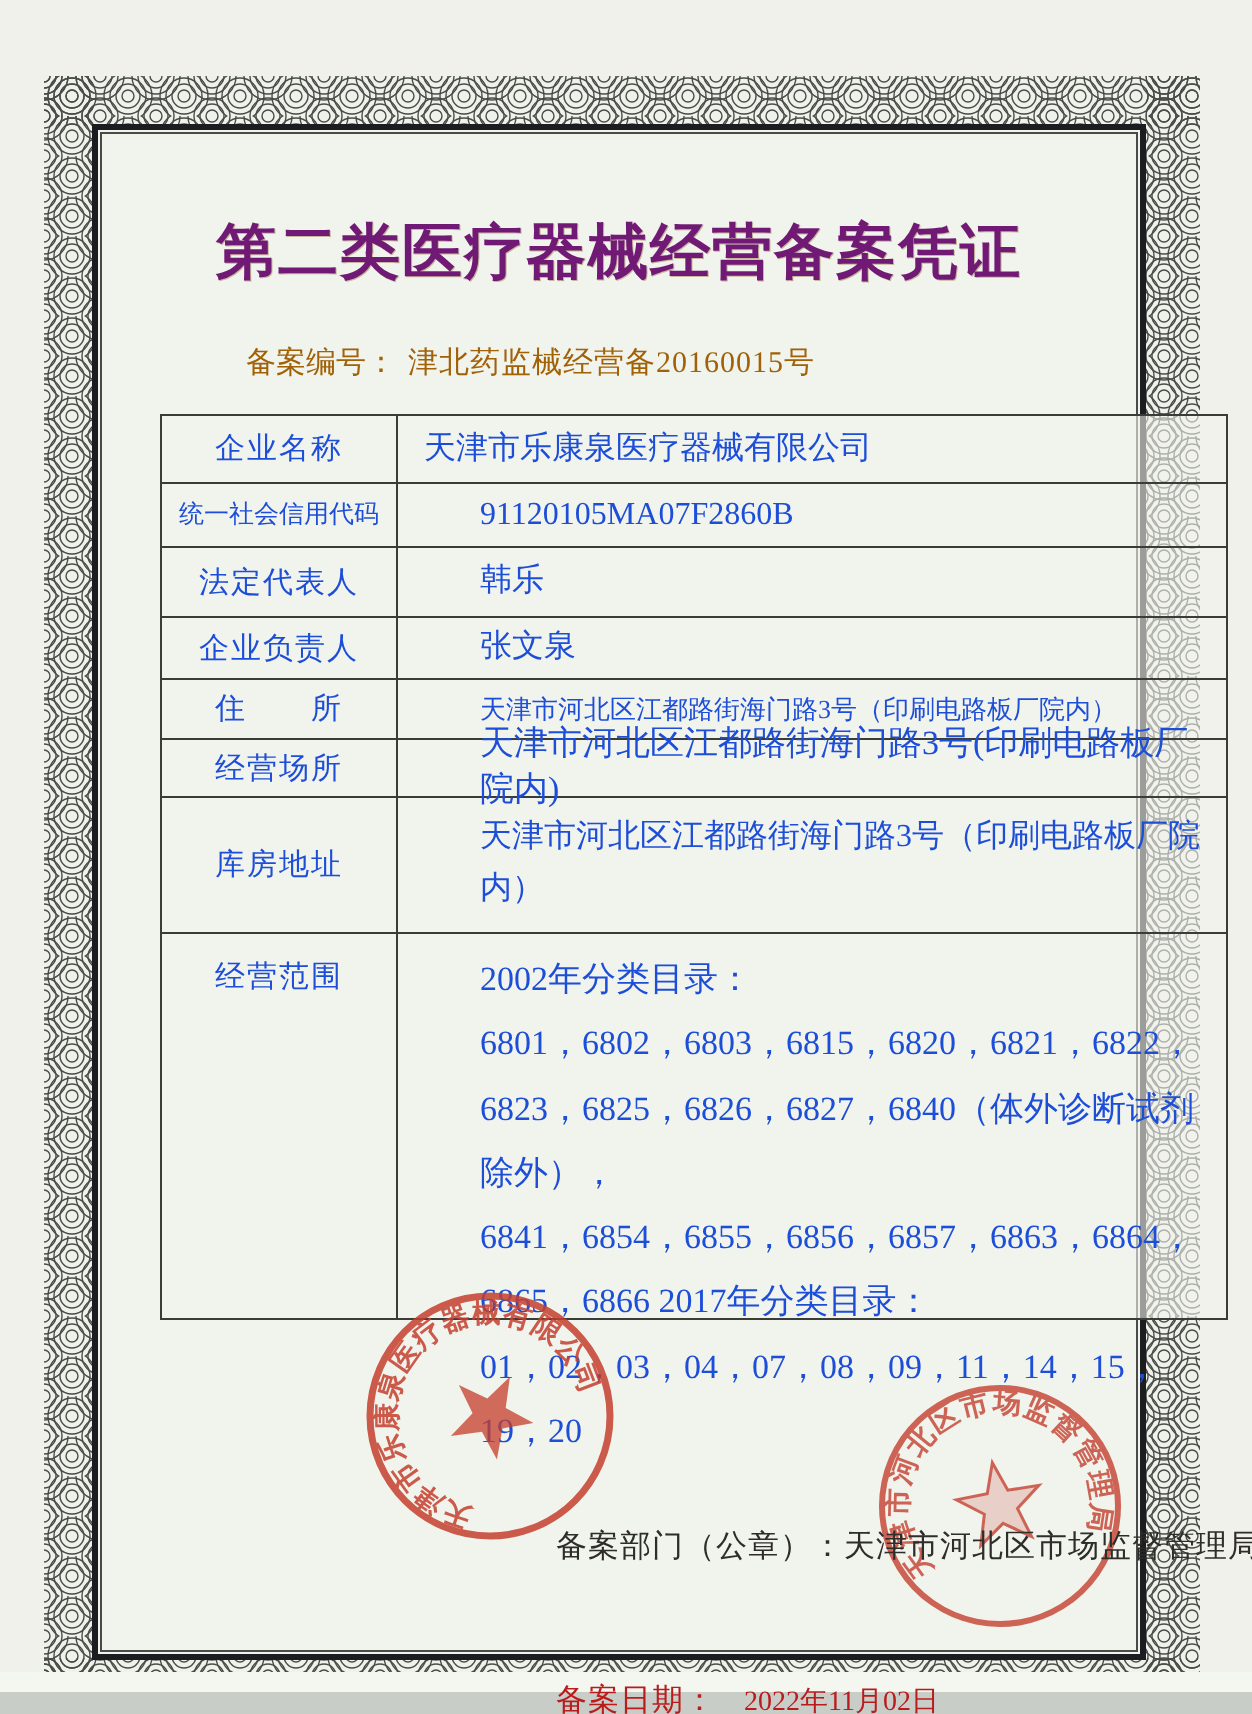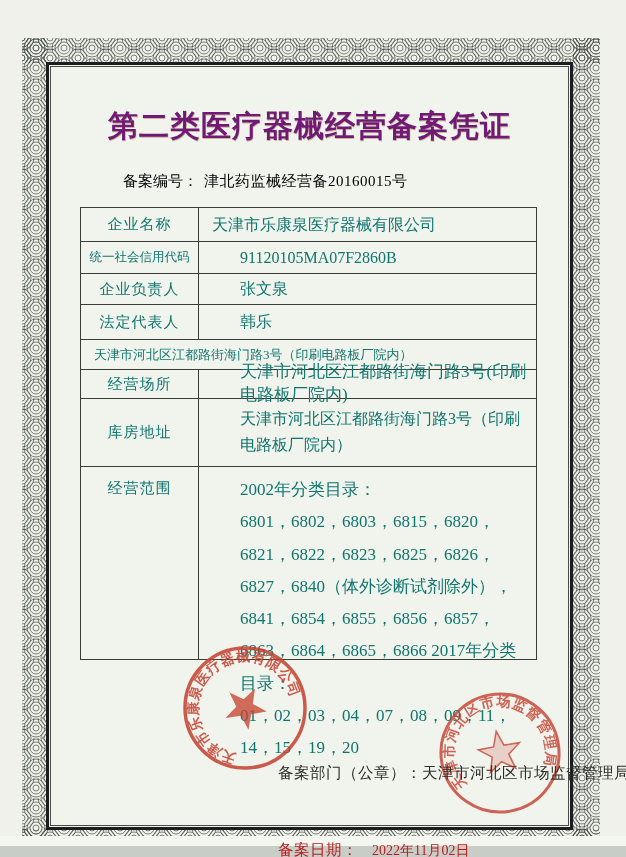--- a/index.html
+++ b/index.html
@@ -23,29 +23,29 @@
   }
   .frame-inner { position:absolute; inset:1px; border:1px solid #4a4a48; }
 
   .title {
     position:absolute; left:46px; top:106px; width:527px;
     text-align:center; font-size:30px; font-weight:bold; color:#701a75;
     letter-spacing:1px; text-shadow:0.5px 0.5px 0 rgba(150,110,60,.45);
   }
 
   .record-line {
-    position:absolute; left:123px; top:172px; font-size:15px; color:#000000;
+    position:absolute; left:123px; top:172px; font-size:15px; color:#a16207;
   }
   .record-line .val { margin-left:6px; letter-spacing:0.5px; }
 
   
   .cert-table {
-    position:absolute; left:80px; top:207px; width:457px;
+    position:absolute; left:80px; top:207px; width:534px;
     border:1px solid #3b3b38; background:rgba(241,243,237,.6);
-    color:#0f766e; z-index:2;
+    color:#1d4ed8; z-index:2;
   }
   .tr { display:flex; }
   .tr + .tr { border-top:1px solid #3b3b38;gap:28px; }
   .th {
     width:118px; border-right:1px solid #3b3b38;
     display:flex; align-items:center; justify-content:center;
     font-size:15px; letter-spacing:1px; flex-shrink:0;
   }
   .th.small { font-size:12.5px; letter-spacing:0; }
   .td {
@@ -122,29 +122,30 @@
 
   <div class="cert-table">
     <div class="tr" style="height:33px">
       <div class="th">企业名称</div>
       <div class="td">天津市乐康泉医疗器械有限公司</div>
     </div>
     <div class="tr" style="height:32px">
       <div class="th small">统一社会信用代码</div>
       <div class="td">91120105MA07F2860B</div>
     </div>
+    <div class="tr" style="height:35px">
+      <div class="th">法定代表人</div>
+      <div class="td">韩乐</div>
+    </div>
     <div class="tr" style="height:31px">
       <div class="th">企业负责人</div>
       <div class="td">张文泉</div>
     </div>
-    <div class="tr" style="height:35px">
-      <div class="th">法定代表人</div>
-      <div class="td">韩乐</div>
-    </div>
     <div class="tr" style="height:30px">
+      <div class="th">住　　所</div>
       <div class="td v-sm">天津市河北区江都路街海门路3号（印刷电路板厂院内）</div>
     </div>
     <div class="tr" style="height:29px">
       <div class="th">经营场所</div>
       <div class="td v-md">天津市河北区江都路街海门路3号(印刷电路板厂院内)</div>
     </div>
     <div class="tr" style="height:68px">
       <div class="th">库房地址</div>
       <div class="td top" style="font-size:16px; line-height:1.6;">天津市河北区江都路街海门路3号（印刷电路板厂院内）</div>
     </div>

